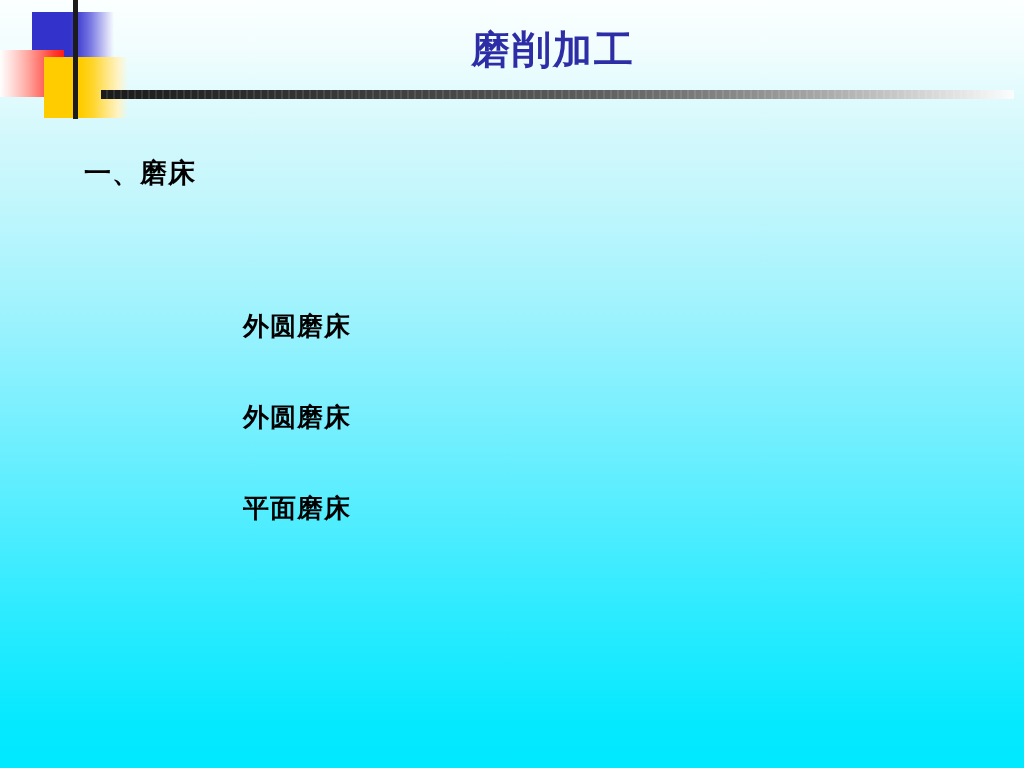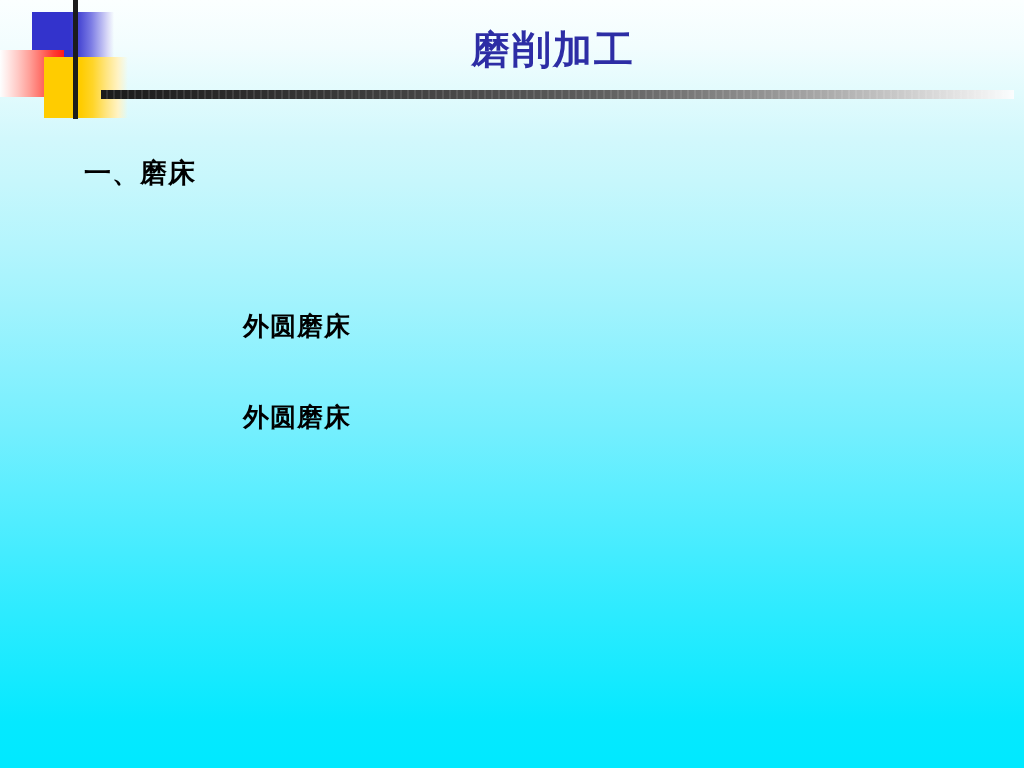--- a/index.html
+++ b/index.html
@@ -214,15 +214,16 @@
     <div class="divider-ticks"></div>
   </div>
 
   <div class="slide-title">磨削加工</div>
 
   <div class="section-heading">一、磨床</div>
 
   <ul class="bullet-list">
     <li class="bullet-item">外圆磨床</li>
     <li class="bullet-item">外圆磨床</li>
+    <li class="bullet-item">平面磨床</li>
   </ul>
 
 </div>
 
 </body></html>

